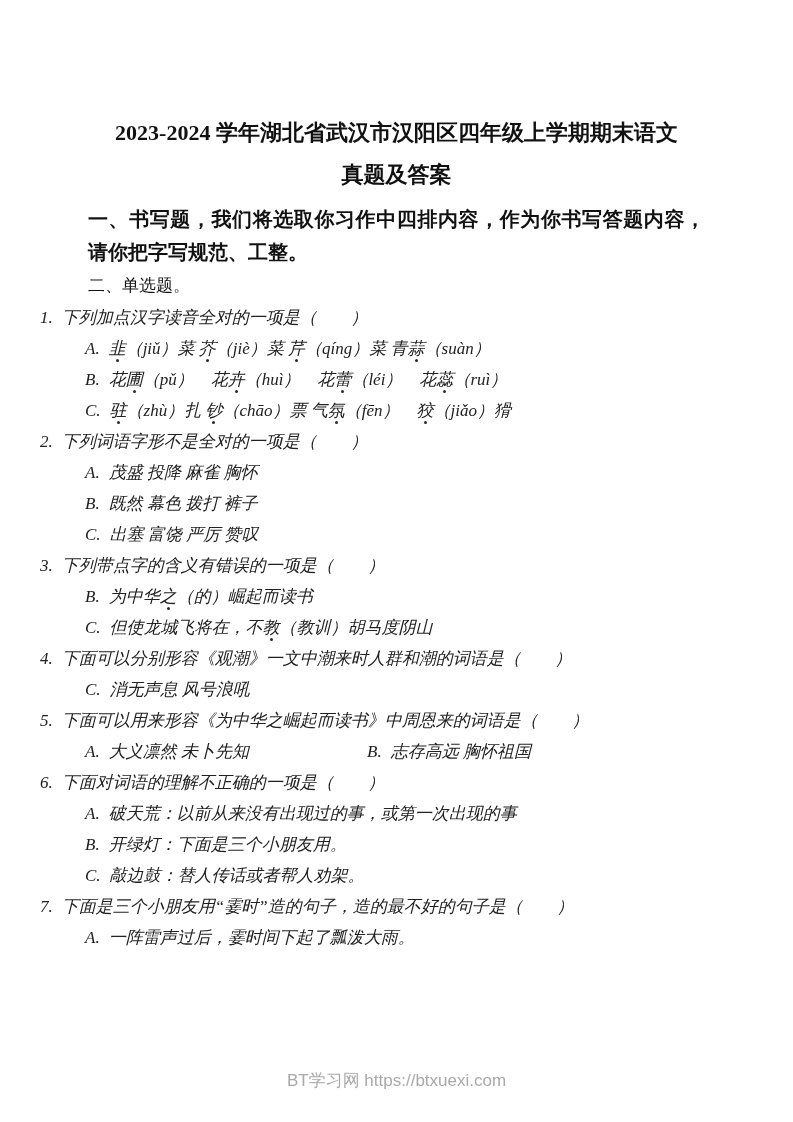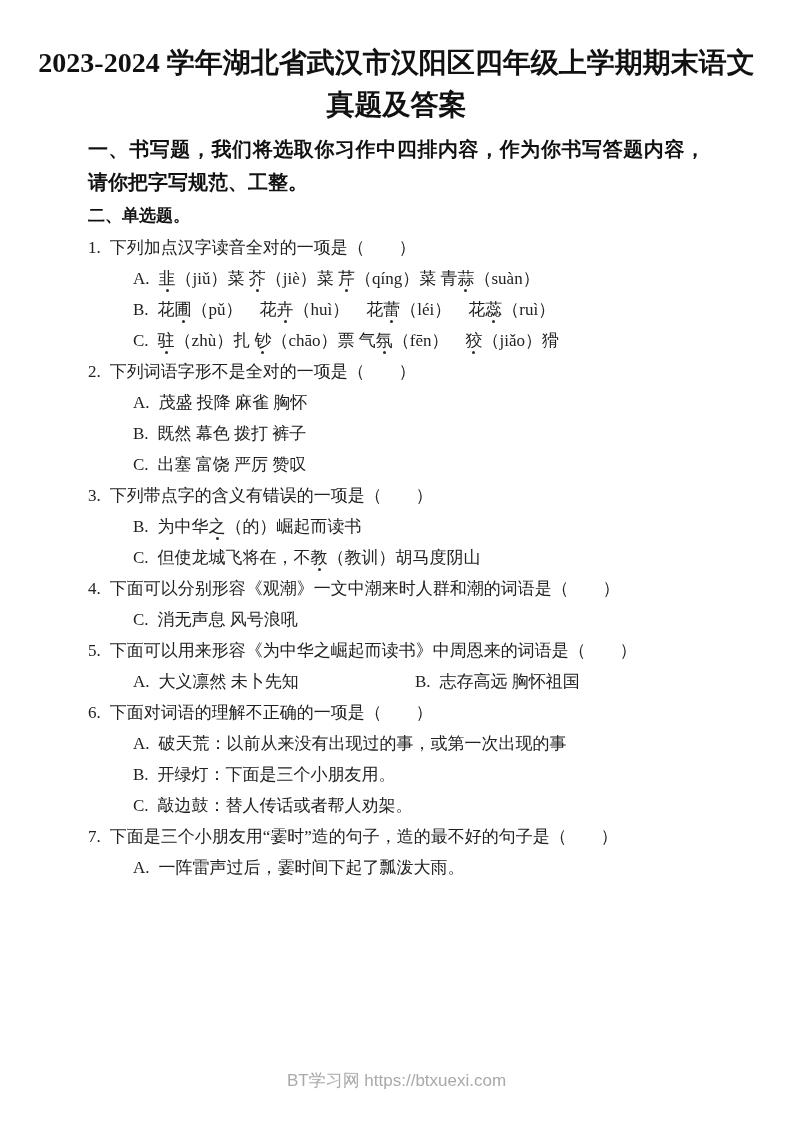--- a/index.html
+++ b/index.html
@@ -5,46 +5,47 @@
   html, body { margin: 0; padding: 0; }
   body {
     width: 793px; height: 1122px;
     background: #ffffff;
     position: relative;
     overflow: hidden;
     font-family: "Liberation Serif", serif;
     color: #212121;
   }
   .title {
-    padding-top: 42px;
+    padding-top: 112px;
     text-align: center;
     font-weight: bold;
-    font-size: 28px;
+    font-size: 22px;
     line-height: 42px;
     color: #111;
   }
   .intro {
     margin: 7px 88px 0 88px;
     font-weight: bold;
     font-size: 20px;
     line-height: 33px;
     text-align: justify;
     color: #111;
   }
   .section-header {
     margin: 0 88px;
-    font-weight: bold;
+    font-weight: normal;
     font-size: 17px;
     line-height: 33px;
     color: #111;
   }
   .questions {
-    margin: 0 88px;
+    margin: 0 40px;
     font-size: 17px;
     line-height: 31px;
+    font-style: italic;
   }
   .q-num { margin-right: 9px; }
   .opt-row { padding-left: 45px; }
   .opt-label { margin-right: 9px; }
   .option.two-col { display: inline-block; width: 282px; }
   .em-dot { position: relative; }
   .em-dot::after {
     content: "";
     position: absolute;
     left: 50%;

